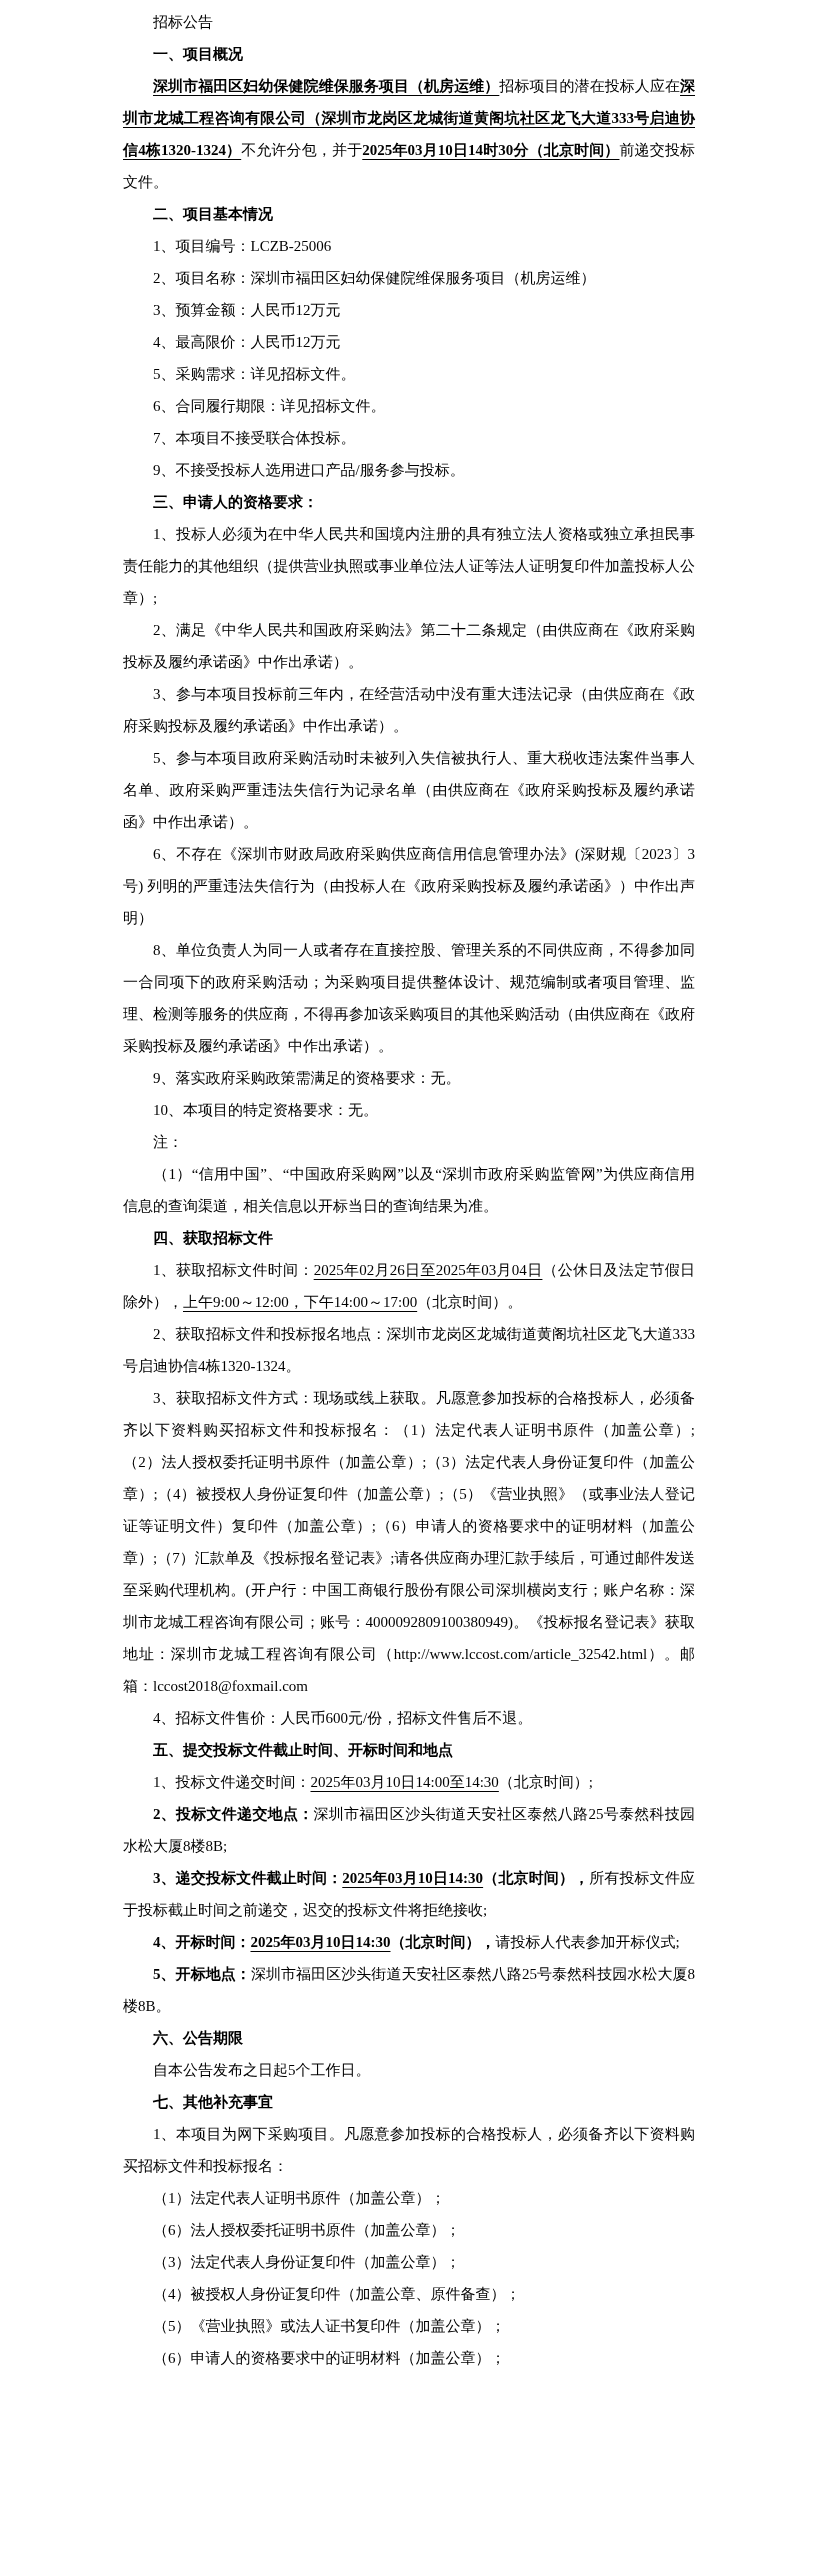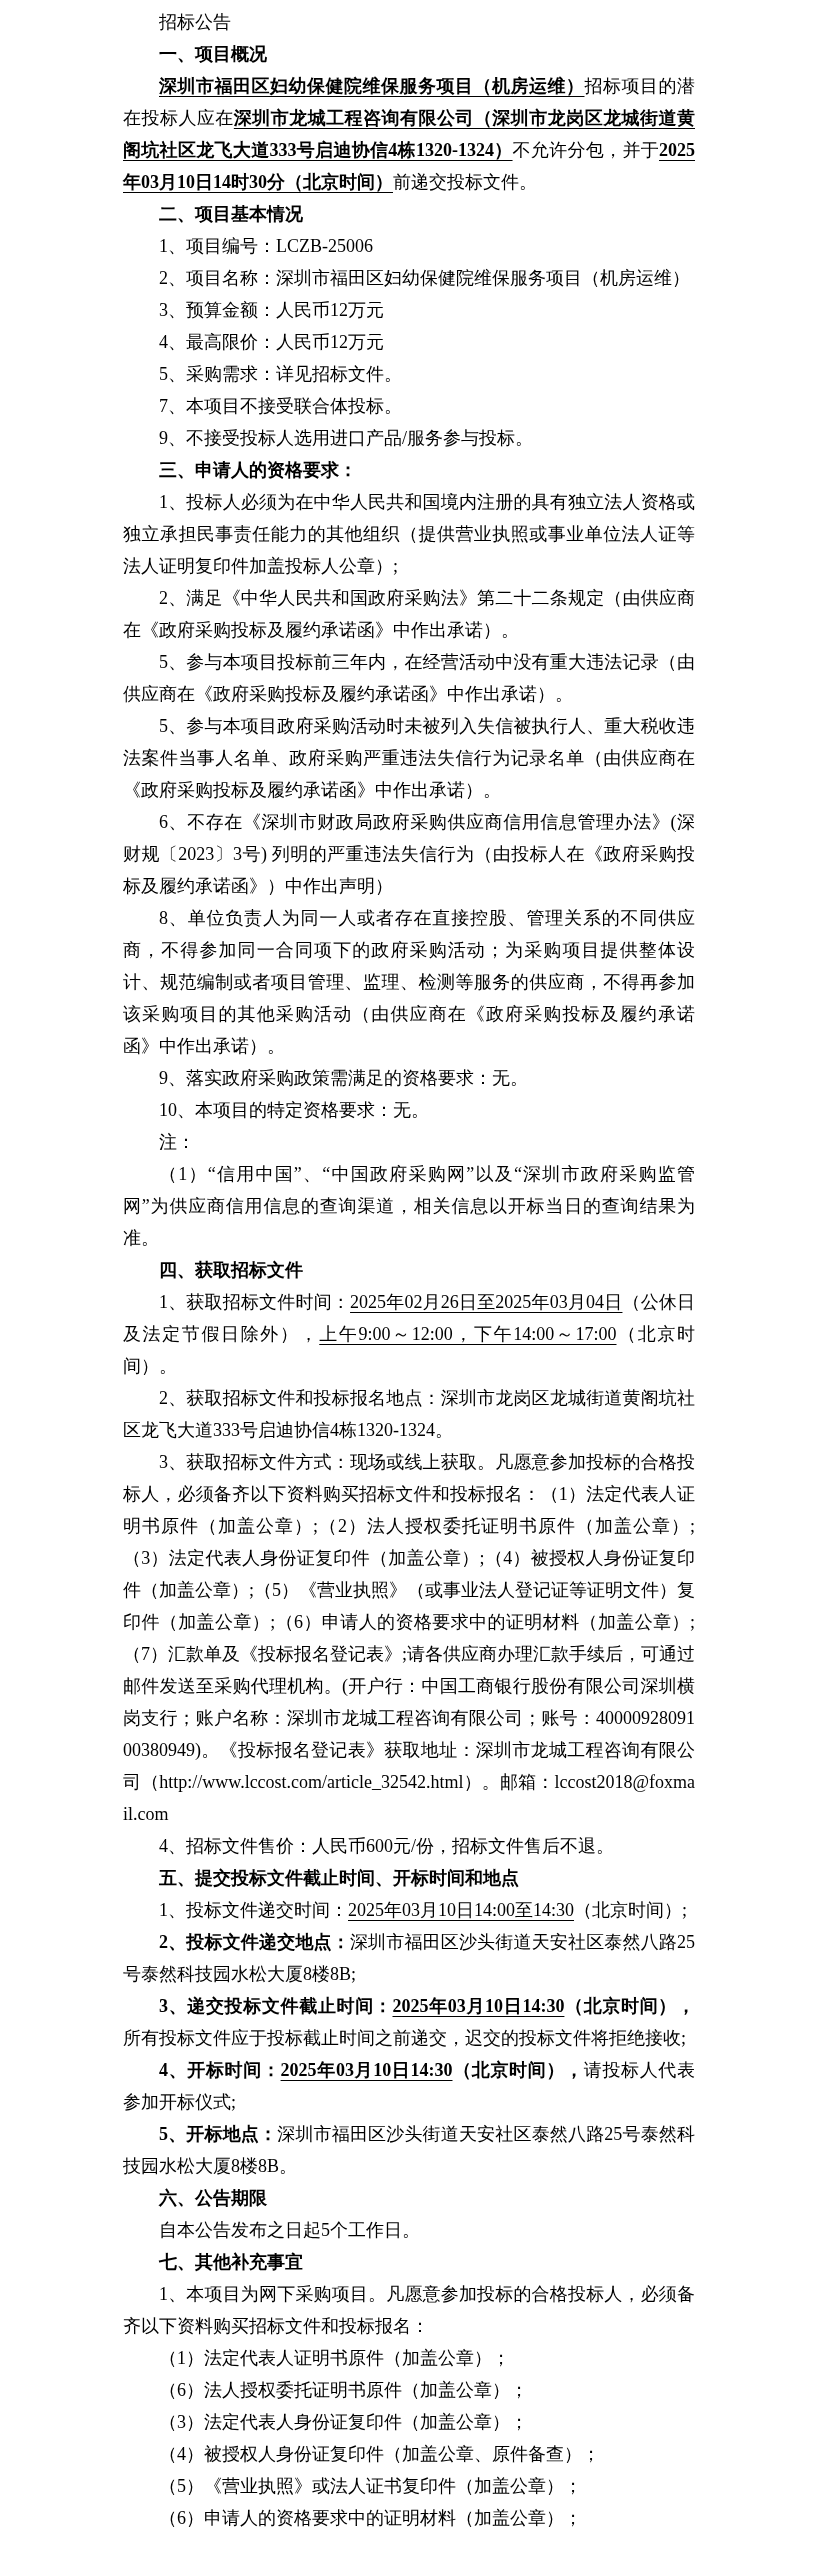--- a/index.html
+++ b/index.html
@@ -22,21 +22,21 @@
   .doc-title{
     font-size:28px;
     line-height:37px;
     font-weight:700;
     text-align:center;
     padding-top:6.2px;
     margin:0 0 43px 0;
   }
   .doc p{
     margin:0;
-    font-size:18px;
+    font-size:15px;
     line-height:32px;
     text-align:justify;
     text-indent:2em;
     font-weight:400;
     word-break:break-all;
   }
   .doc p.h{ font-weight:700; }
   .doc span.b{ font-weight:700; }
   .doc span.u{
     text-decoration:underline;
@@ -52,26 +52,27 @@
     <p class="doc-title">招标公告</p>
     <div id="doc-blocks">
         <p class="h"><span class="">一、项目概况</span></p>
         <p><span class="b u">深圳市福田区妇幼保健院维保服务项目（机房运维）</span><span class="">招标项目的潜在投标人应在</span><span class="b u">深圳市龙城工程咨询有限公司（深圳市龙岗区龙城街道黄阁坑社区龙飞大道333号启迪协信4栋1320-1324）</span><span class="">不允许分包，并于</span><span class="b u">2025年03月10日14时30分（北京时间）</span><span class="">前递交投标文件。</span></p>
         <p class="h"><span class="">二、项目基本情况</span></p>
         <p><span class="">1、项目编号：LCZB-25006</span></p>
         <p><span class="">2、项目名称：深圳市福田区妇幼保健院维保服务项目（机房运维）</span></p>
         <p><span class="">3、预算金额：人民币12万元</span></p>
         <p><span class="">4、最高限价：人民币12万元</span></p>
         <p><span class="">5、采购需求：详见招标文件。</span></p>
+        <p><span class="">6、合同履行期限：详见招标文件。</span></p>
         <p><span class="">7、本项目不接受联合体投标。</span></p>
         <p><span class="">9、不接受投标人选用进口产品/服务参与投标。</span></p>
         <p class="h"><span class="">三、申请人的资格要求：</span></p>
         <p><span class="">1、投标人必须为在中华人民共和国境内注册的具有独立法人资格或独立承担民事责任能力的其他组织（提供营业执照或事业单位法人证等法人证明复印件加盖投标人公章）;</span></p>
         <p><span class="">2、满足《中华人民共和国政府采购法》第二十二条规定（由供应商在《政府采购投标及履约承诺函》中作出承诺）。</span></p>
-        <p><span class="">5、参与本项目投标前三年内，在经营活动中没有重大违法记录（由供应商在《政府采购投标及履约承诺函》中作出承诺）。</span></p>
+        <p><span class="">3、参与本项目投标前三年内，在经营活动中没有重大违法记录（由供应商在《政府采购投标及履约承诺函》中作出承诺）。</span></p>
         <p><span class="">5、参与本项目政府采购活动时未被列入失信被执行人、重大税收违法案件当事人名单、政府采购严重违法失信行为记录名单（由供应商在《政府采购投标及履约承诺函》中作出承诺）。</span></p>
         <p><span class="">6、不存在《深圳市财政局政府采购供应商信用信息管理办法》(深财规〔2023〕3号) 列明的严重违法失信行为（由投标人在《政府采购投标及履约承诺函》）中作出声明）</span></p>
         <p><span class="">8、单位负责人为同一人或者存在直接控股、管理关系的不同供应商，不得参加同一合同项下的政府采购活动；为采购项目提供整体设计、规范编制或者项目管理、监理、检测等服务的供应商，不得再参加该采购项目的其他采购活动（由供应商在《政府采购投标及履约承诺函》中作出承诺）。</span></p>
         <p><span class="">9、落实政府采购政策需满足的资格要求：无。</span></p>
         <p><span class="">10、本项目的特定资格要求：无。</span></p>
         <p><span class="">注：</span></p>
         <p><span class="">（1）“信用中国”、“中国政府采购网”以及“深圳市政府采购监管网”为供应商信用信息的查询渠道，相关信息以开标当日的查询结果为准。</span></p>
         <p class="h"><span class="">四、获取招标文件</span></p>
         <p><span class="">1、获取招标文件时间：</span><span class="u">2025年02月26日至2025年03月04日</span><span class="">（公休日及法定节假日除外），</span><span class="u">上午9:00～12:00，下午14:00～17:00</span><span class="">（北京时间）。</span></p>
         <p><span class="">2、获取招标文件和投标报名地点：深圳市龙岗区龙城街道黄阁坑社区龙飞大道333号启迪协信4栋1320-1324。</span></p>

